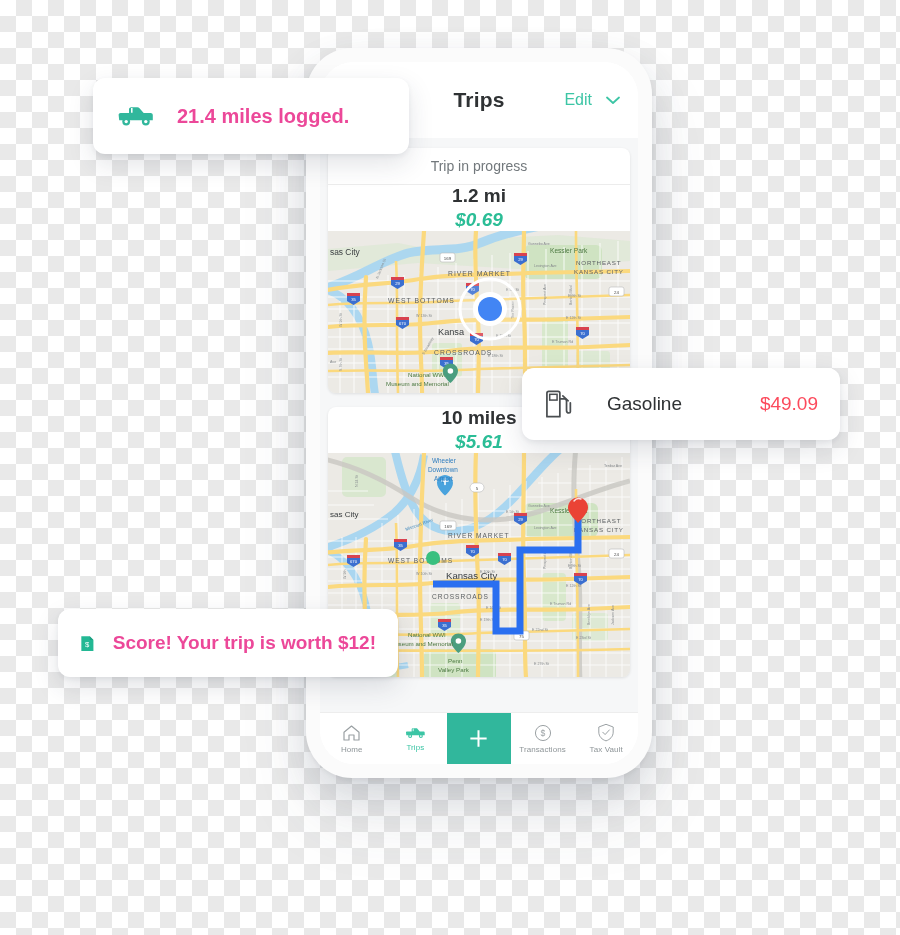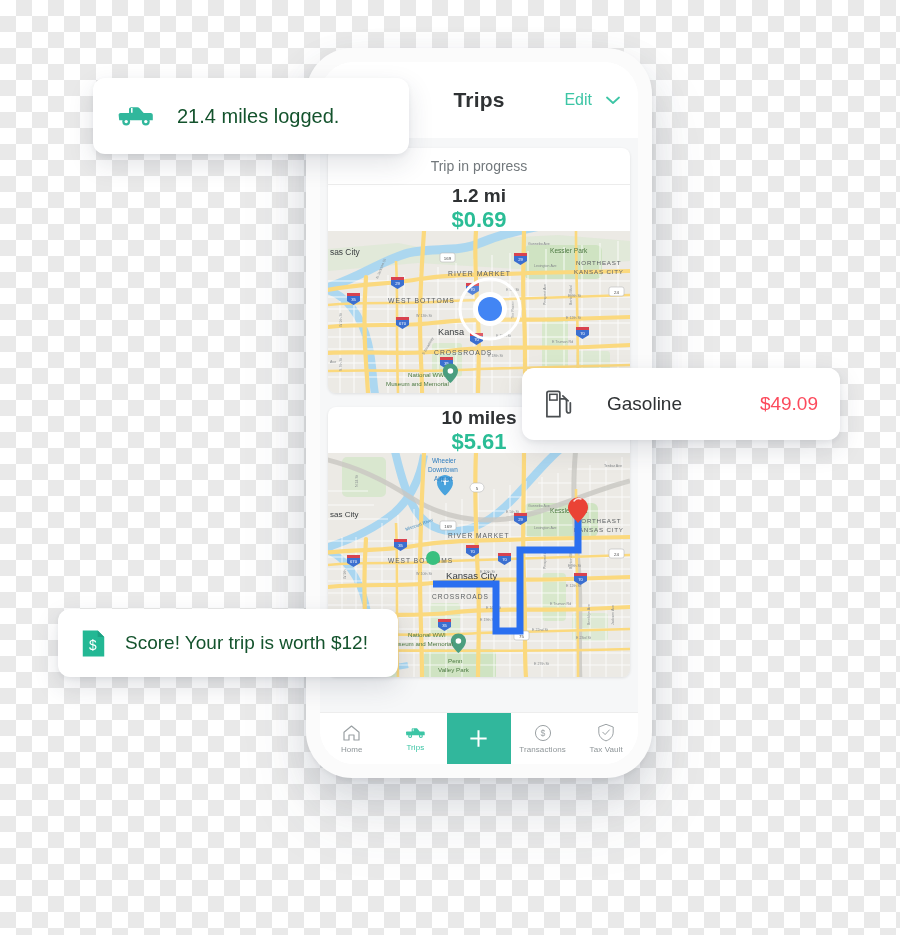--- a/index.html
+++ b/index.html
@@ -115,23 +115,24 @@
     justify-content: space-between;
     padding: 0 14px;
     flex-direction: column;
   }
   .trip-dist {
     font-size: 19px;
     font-weight: bold;
     color: #2f3234;
   }
   .trip-amt {
-    font-size: 22px;
+    font-size: 19px;
     font-weight: bold;
     color: #2bbd96;
+    font-style: italic;
   }
 
   
   .map {
     position: relative;
     width: 100%;
     background: #e9e8e4;
     overflow: hidden;
   }
   .map1 { height: 162px; }
@@ -193,22 +194,23 @@
   }
   #callout-score {
     left: 58px; top: 609px;
     width: 340px; height: 68px;
     padding: 0 22px;
     gap: 18px;
   }
 
   .callout-text {
     font-size: 20px;
-    color: #14532d;
+    color: #ec4899;
     white-space: nowrap;
+    font-weight: bold;
   }
   .callout-text.small { font-size: 19px; }
   .gas-name { font-size: 19px; color: #2f3234; flex: 1 1 auto; }
   .gas-amt  { font-size: 19px; color: #fc4a5c; font-weight: normal; white-space: nowrap; }
 </style>
 </head>
 <body>
 
 <div id="root">
 

